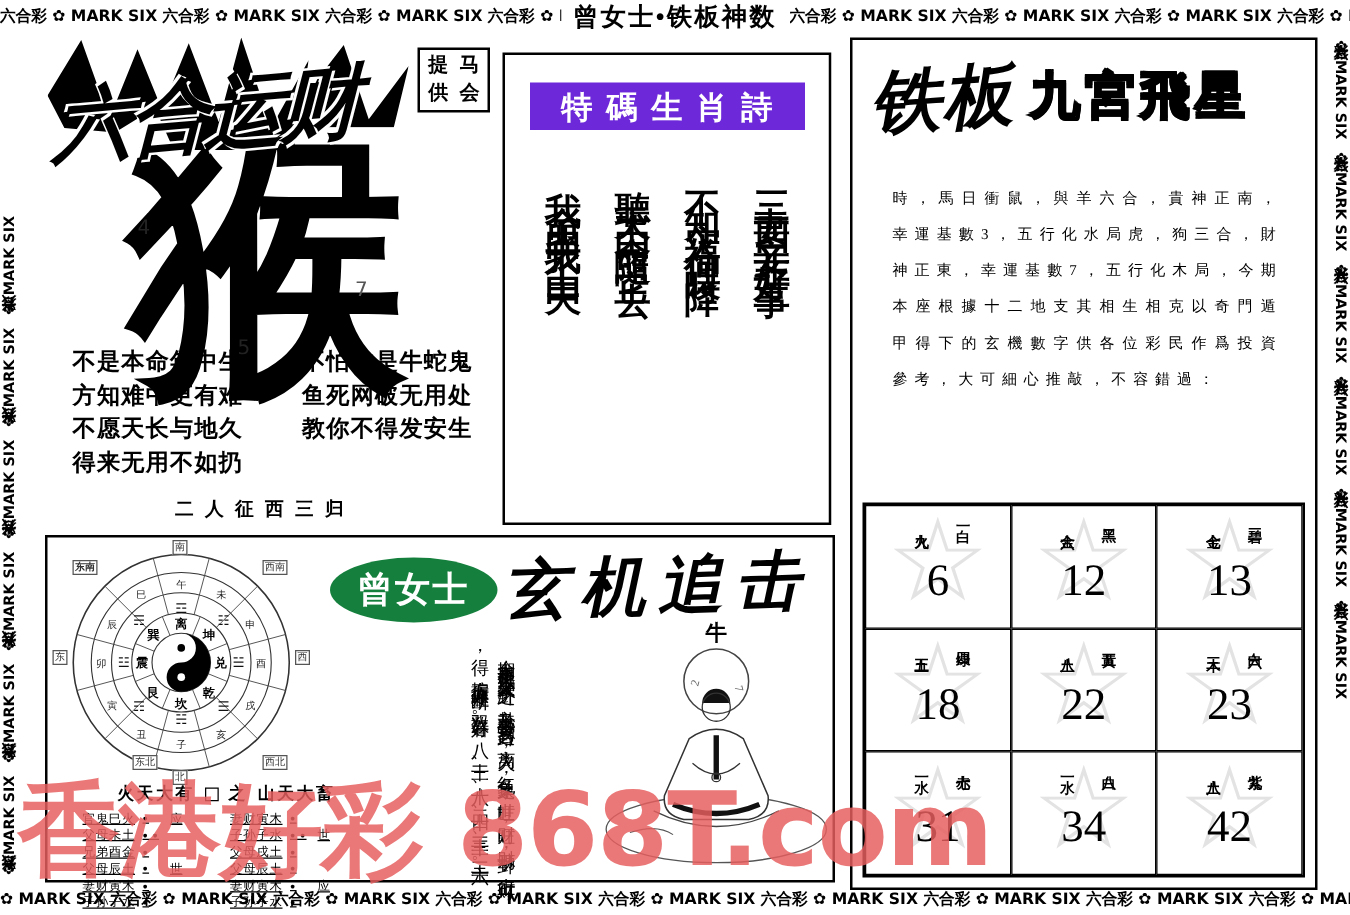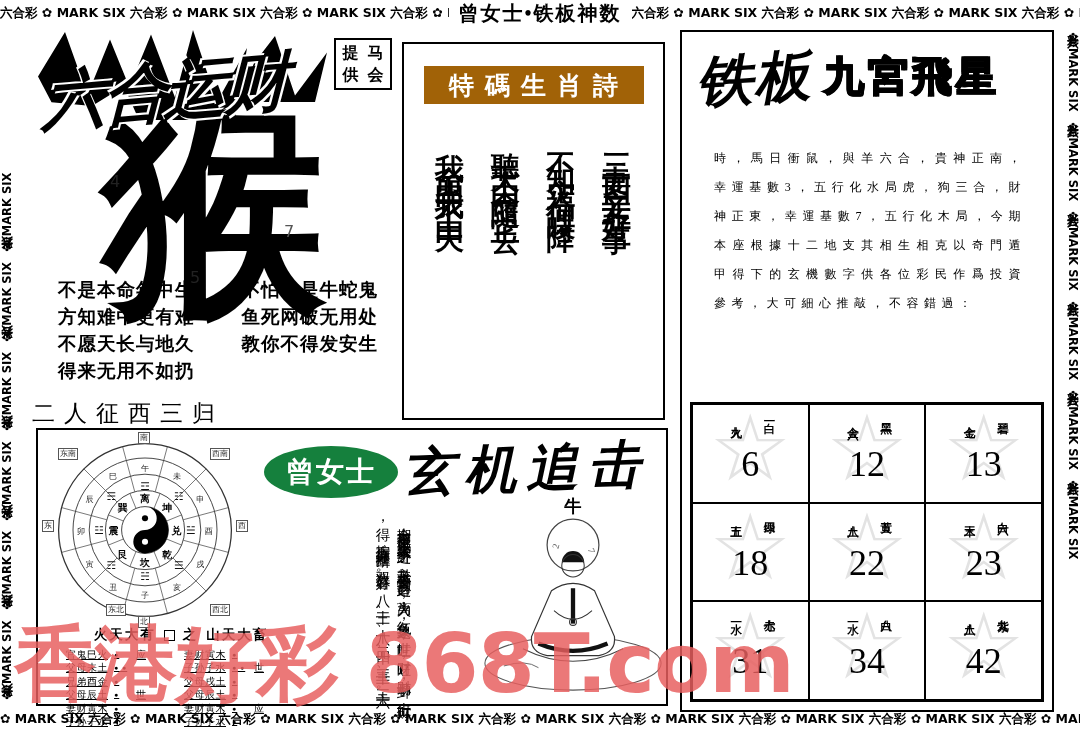--- a/index.html
+++ b/index.html
@@ -46,25 +46,25 @@
   }
   .provider span { font-size:16px; font-weight:bold; text-align:center; line-height:22px; }
   .zodiac {
     position:absolute; left:70px; top:72px; font-size:225px; line-height:1;
     font-weight:700; z-index:1;
   }
   .znum { position:absolute; z-index:2; font-size:16px; font-family:"DejaVu Sans",sans-serif; color:#222; }
   .zn4 { left:78px; top:142px; } .zn7 { left:252px; top:192px; color:#555; } .zn5 { left:158px; top:238px; }
   .poem { position:absolute; left:0; top:247px; width:360px; display:flex; justify-content:space-between; padding:0 14px 0 26px; }
   .poem .col div { font-size:18.5px; font-weight:600; line-height:27px; letter-spacing:1px; white-space:nowrap; }
-  .lp-bottom { position:absolute; left:0; top:368px; width:100%; text-align:left; font-size:23px; letter-spacing:9px; font-weight:400; }
+  .lp-bottom { position:absolute; left:0; top:368px; width:100%; text-align:center; font-size:15px; letter-spacing:9px; font-weight:700; }
   
   .mid-panel { position:absolute; left:402px; top:42px; width:263px; height:378px; border:2px solid #000; background:#fff; }
   .mid-head {
-    margin:22px auto 0; width:220px; height:38px; background:#a16207; color:#fff;
+    margin:22px auto 0; width:220px; height:38px; background:#6d28d9; color:#fff;
     display:flex; align-items:center; justify-content:center;
     font-size:25px; font-weight:700; letter-spacing:11px; padding-left:11px;
   }
   .mid-cols { display:flex; justify-content:space-between; padding:26px 26px 0; }
   .vcol { writing-mode:vertical-rl; text-orientation:upright; font-size:29px; font-weight:700; letter-spacing:12px; height:290px; }
   
   .right-panel { position:absolute; left:680px; top:30px; width:374px; height:682px; border:2px solid #000; background:#fff; }
   .rp-title { position:relative; height:84px; padding:10px 8px 0 14px; white-space:nowrap; }
   .rp-brush { display:inline-block; font-size:56px; font-weight:900; font-style:italic; transform:rotate(-4deg); letter-spacing:2px; }
   .rp-outline {
@@ -94,21 +94,21 @@
   .bottom-panel { position:absolute; left:36px; top:428px; width:632px; height:278px; border:2px solid #000; background:#fff; }
   .wheel { position:absolute; left:4px; top:2px; width:206px; height:196px; }
   .wheel svg { position:absolute; left:13px; top:8px; }
   .dbox {
     position:absolute; border:1px solid #555; font-size:8px; line-height:10px;
     padding:0 1px; background:#fff; color:#333; white-space:nowrap;
   }
   .d-s  { left:96px;  top:0; }    .d-sw { right:18px; top:16px; }
   .d-w  { right:0;    top:88px; } .d-nw { right:18px; bottom:12px; }
   .d-n  { left:96px;  bottom:0; } .d-ne { left:16px;  bottom:12px;margin-left:48px; }
-  .d-e  { left:0;     top:88px; } .d-se { left:16px;  top:16px; }
+  .d-e  { left:0;     top:88px; } .d-se { left:16px;  top:16px;font-weight:bold; }
   .hexa { position:absolute; left:28px; top:196px; width:230px; }
   .hexa-head { display:flex; align-items:center; justify-content:center; gap:8px; font-size:13.5px; font-weight:700; letter-spacing:2px; }
   .hex-box { display:inline-block; width:11px; height:11px; border:1px solid #000; }
   .hexa-cols { display:flex; justify-content:space-between; margin-top:4px;text-decoration:underline; }
   .hexa-col { width:112px; }
   .hrow { display:flex; align-items:center; height:13.5px; }
   .hname { font-size:10px; letter-spacing:0.5px; width:48px; }
   .hmark { font-size:7px; width:22px; letter-spacing:1px; }
   .hpos  { font-size:10px; }
   .brand-ellipse {

